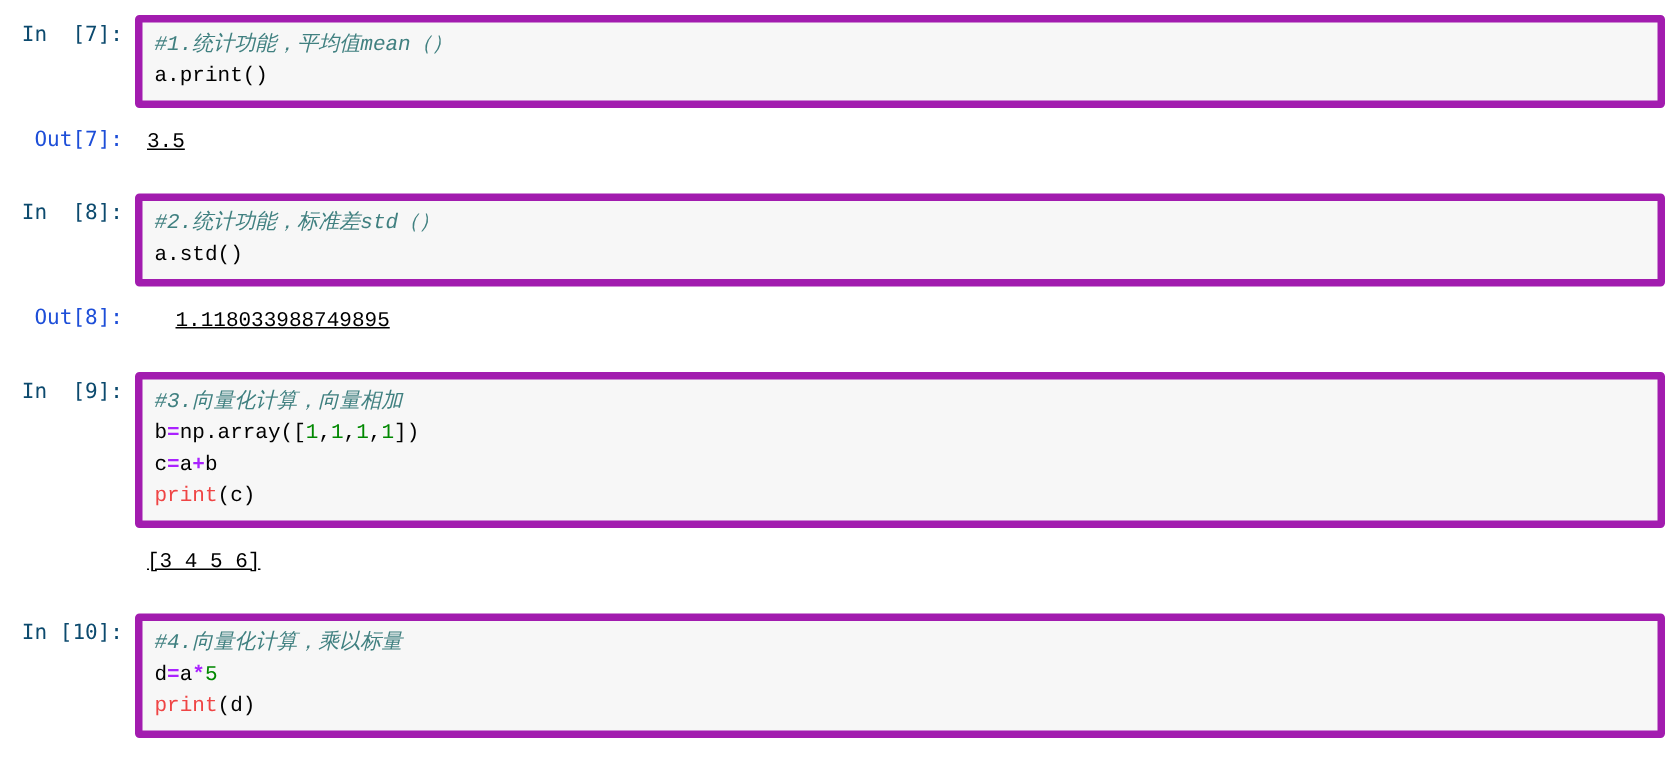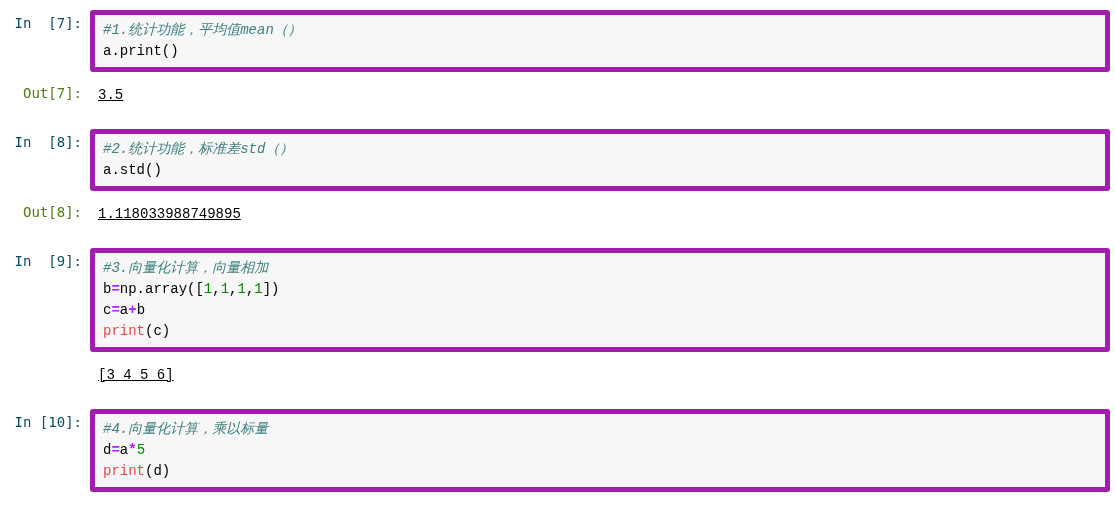--- a/index.html
+++ b/index.html
@@ -24,21 +24,21 @@
       padding: 5px 8px 5px 0;
       font-family: "Consolas", "Monaco", monospace;
       font-size: 14px;
       flex-shrink: 0;
       white-space: pre;
     }
     .prompt-in {
       color: #0c4a6e;
     }
     .prompt-out {
-      color: #4d7c0f;
+      color: #1d4ed8;
       text-align: right;
     }
     .input-area {
       flex: 1;
       background: #f7f7f7;
       border: 5px solid #a21caf;
       border-radius: 3px;
       padding: 5px 8px;
       line-height: 1.5;
       white-space: pre-wrap;
@@ -85,21 +85,21 @@
       <div class="input-area"><span class="code-line"><span class="comment">#1.统计功能，平均值mean（）</span></span><span class="code-line"><span class="name">a.</span><span class="name">print</span><span class="paren">()</span></span></div>
     </div>
     <div class="cell" style="margin-top: 8px; margin-bottom: 18px;">
       <div class="prompt prompt-out">Out[7]:</div>
       <div class="output-area">3.5</div>
     </div>
     <div class="cell">
       <div class="prompt prompt-in">In  [8]:</div>
       <div class="input-area"><span class="code-line"><span class="comment">#2.统计功能，标准差std（）</span></span><span class="code-line"><span class="name">a.</span><span class="name">std</span><span class="paren">()</span></span></div>
     </div>
-    <div class="cell" style="margin-top: 8px; margin-bottom: 18px;">
+    <div class="cell" style="margin-top: 8px; margin-bottom: 18px; gap: 19px;">
       <div class="prompt prompt-out">Out[8]:</div>
       <div class="output-area">1.118033988749895</div>
     </div>
     <div class="cell">
       <div class="prompt prompt-in">In  [9]:</div>
       <div class="input-area"><span class="code-line"><span class="comment">#3.向量化计算，向量相加</span></span><span class="code-line"><span class="name">b</span><span class="operator">=</span><span class="name">np.</span><span class="name">array</span><span class="paren">([</span><span class="number">1</span><span class="paren">,</span><span class="number">1</span><span class="paren">,</span><span class="number">1</span><span class="paren">,</span><span class="number">1</span><span class="paren">])</span></span><span class="code-line"><span class="name">c</span><span class="operator">=</span><span class="name">a</span><span class="operator">+</span><span class="name">b</span></span><span class="code-line"><span class="builtin">print</span><span class="paren">(</span><span class="name">c</span><span class="paren">)</span></span></div>
     </div>
     <div class="cell" style="margin-top: 8px; margin-bottom: 18px;">
       <div class="prompt"></div>
       <div class="output-area">[3 4 5 6]</div>

